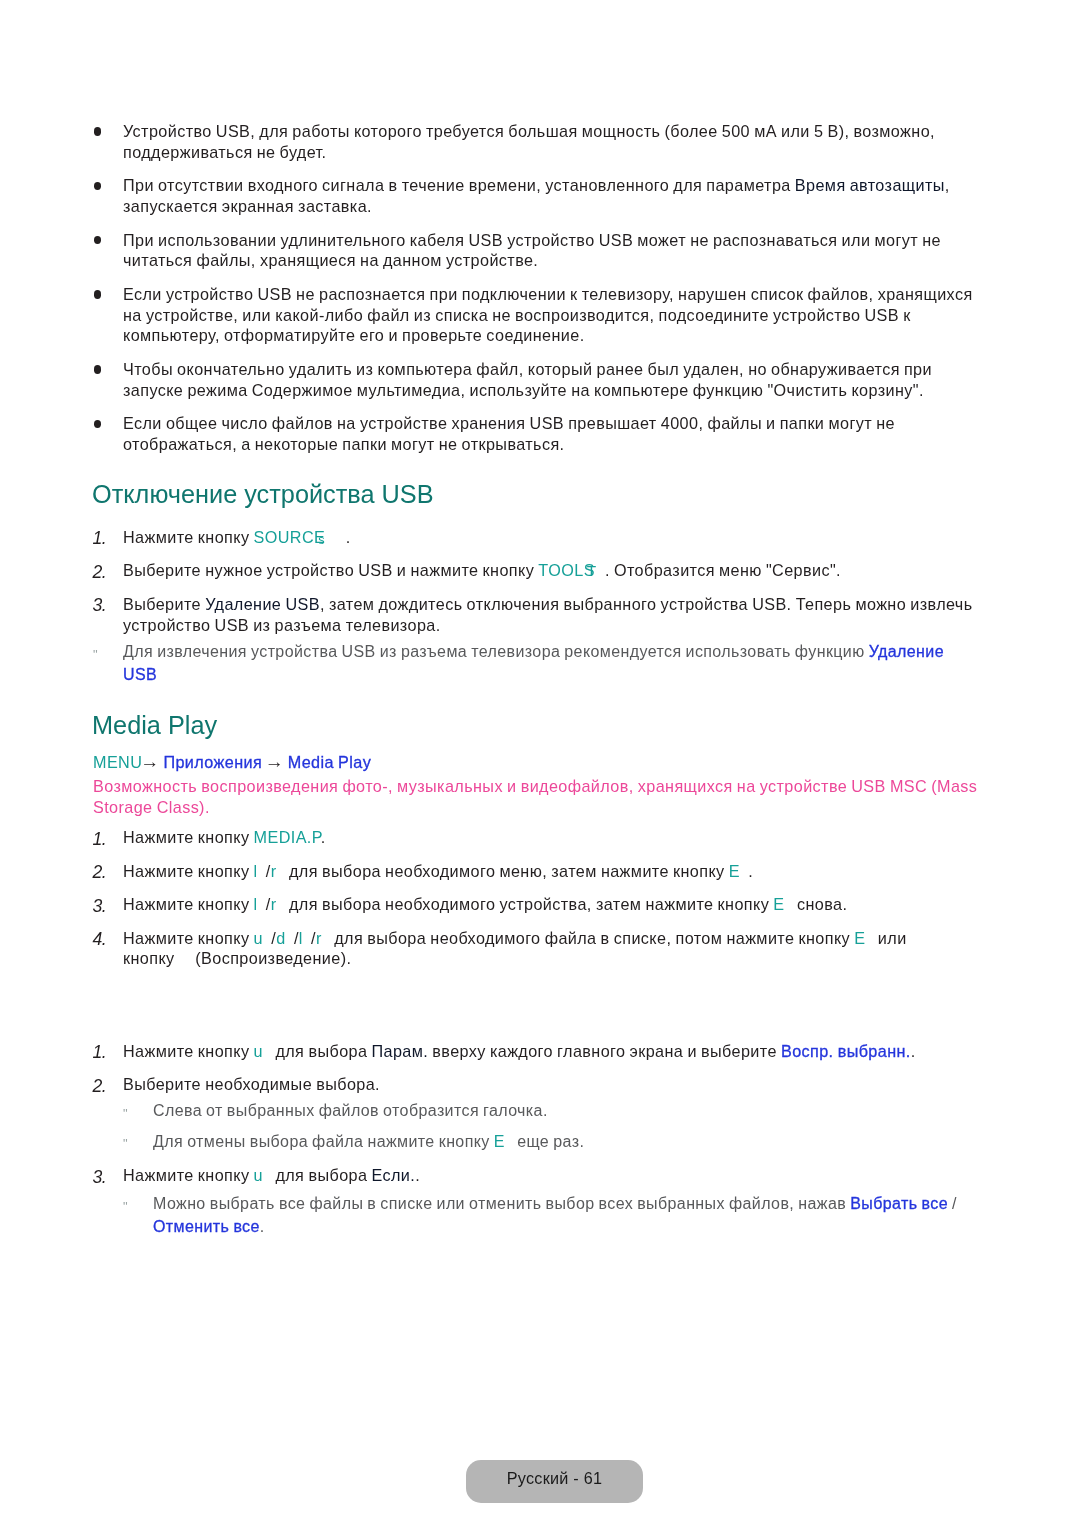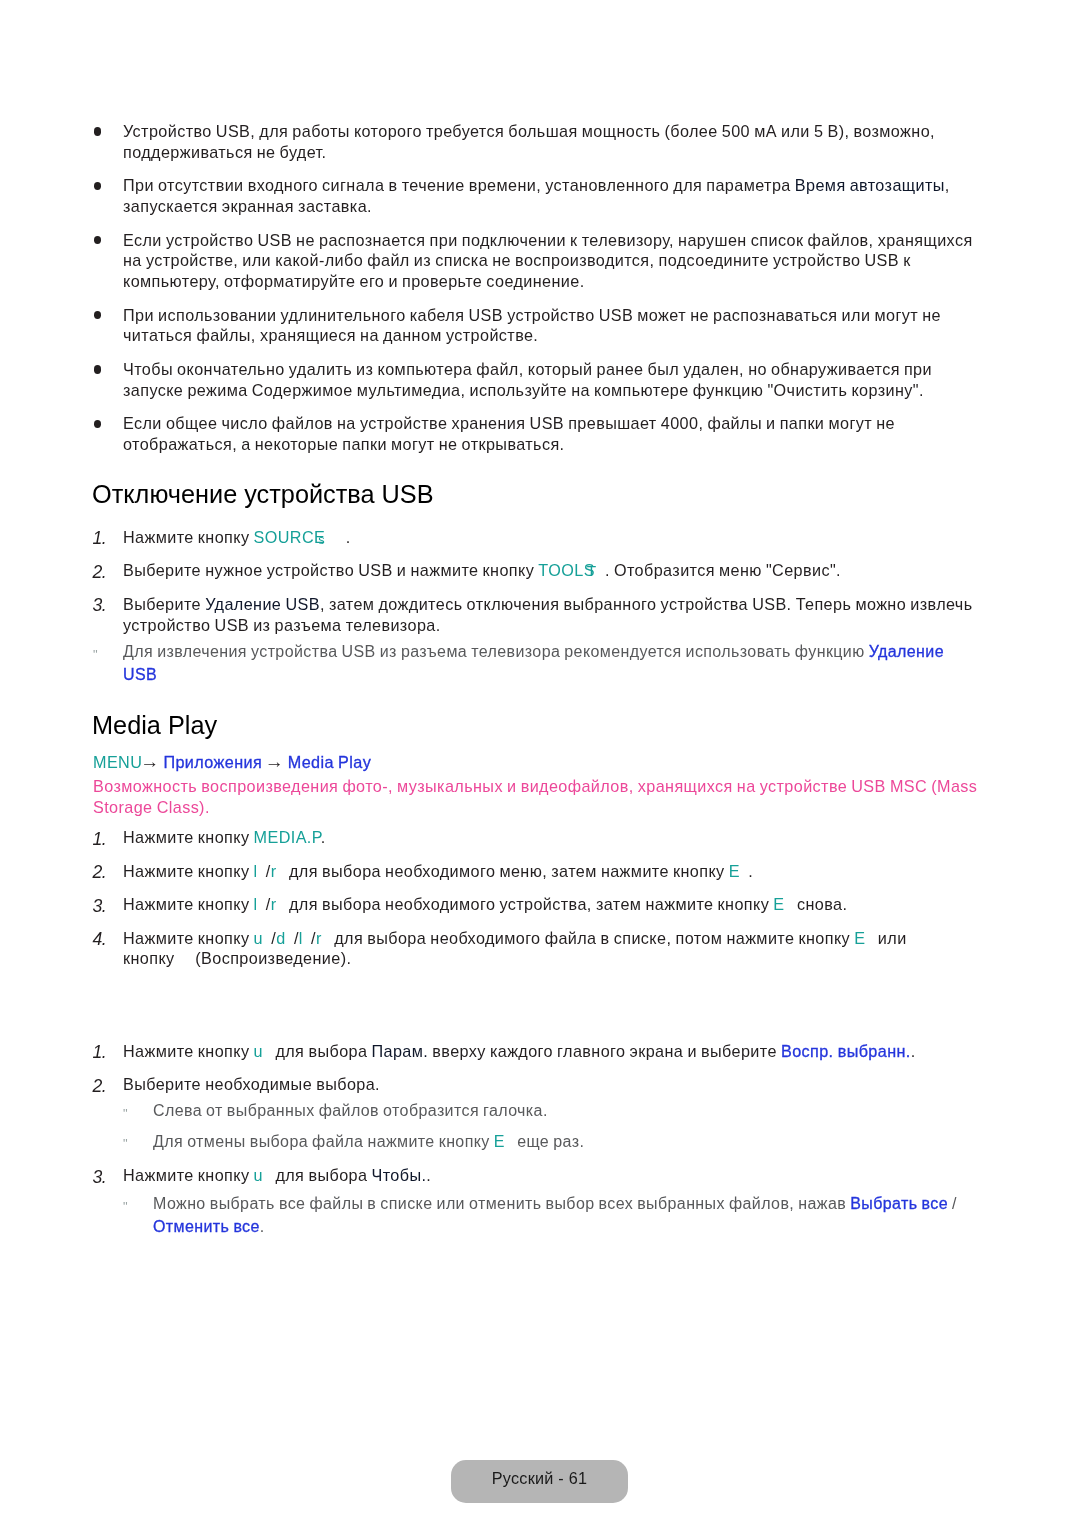--- a/index.html
+++ b/index.html
@@ -10,21 +10,21 @@
   }
   .page{position:relative;width:1080px;height:1512px;overflow:hidden;background:#fff;}
 
   
   .bullet-list{position:absolute;left:93px;top:121.1px;width:890px;}
   .bullet-item{position:relative;padding-left:30px;margin-bottom:13.0px;
     font-size:16.2px;letter-spacing:0.4px;word-spacing:-0.75px;line-height:20.65px;color:#231f20;}
   .bullet-dot{position:absolute;left:0.5px;top:6.4px;width:7.9px;height:8.2px;border-radius:50%;background:#231f20;}
 
   
-  .sec-head{position:absolute;left:92px;margin:0;font-size:25.3px;line-height:30px;font-weight:400;color:#000000;
+  .sec-head{position:absolute;left:92px;margin:0;font-size:25.3px;line-height:30px;font-weight:400;color:#0f766e;
     letter-spacing:0px;white-space:nowrap;}
 
   
   .num-list{position:absolute;left:93px;width:890px;}
   .num-item{position:relative;padding-left:30px;margin-bottom:12.6px;
     font-size:16.2px;letter-spacing:0.4px;word-spacing:-0.75px;line-height:20.9px;color:#231f20;}
   .num-marker{position:absolute;left:-0.5px;top:1.7px;font-style:italic;font-size:17.6px;letter-spacing:-0.6px;color:#231f20;}
 
   
   .note-row{position:relative;padding-left:30px;width:865px;box-sizing:border-box;font-size:16.0px;letter-spacing:0.4px;word-spacing:-0.75px;line-height:23.0px;color:#58595b;margin-bottom:7.9px;}
@@ -33,34 +33,34 @@
 
   
   .menu-path{position:absolute;left:93px;font-size:16.2px;letter-spacing:0.4px;word-spacing:-0.75px;line-height:20.9px;}
   .para{position:absolute;left:93px;width:890px;font-size:16.2px;letter-spacing:0.4px;word-spacing:-0.75px;line-height:21.3px;color:#ec4899;}
 
   .teal{color:#16a098;}
   .blue{color:#0f172a;}
   .bluemed{color:#2435dc;-webkit-text-stroke:0.3px #2435dc;}
   .arrow{color:#231f20;font-size:19px;letter-spacing:0;margin-left:-2px;}
 
-  .footer-pill{position:absolute;left:451px;top:1460px;width:177px;height:43px;border-radius:15px;
+  .footer-pill{position:absolute;left:466px;top:1460px;width:177px;height:43px;border-radius:15px;
     background:#b5b5b5;display:flex;align-items:center;justify-content:center;
     font-size:16.2px;letter-spacing:0.25px;color:#1a1a1a;line-height:1;padding-bottom:7px;box-sizing:border-box;}
 </style>
 </head>
 <body>
 
 <div class="page">
 
   <div class="bullet-list">
       <div class="bullet-item"><span class="bullet-dot"></span><span>Устройство USB, для работы которого требуется большая мощность (более 500 мА или 5 В), возможно, поддерживаться не будет.</span></div>
       <div class="bullet-item"><span class="bullet-dot"></span><span>При отсутствии входного сигнала в течение времени, установленного для параметра </span><span class="blue">Время автозащиты</span><span>, запускается экранная заставка.</span></div>
+      <div class="bullet-item"><span class="bullet-dot"></span><span>При использовании удлинительного кабеля USB устройство USB может не распознаваться или могут не читаться файлы, хранящиеся на данном устройстве.</span></div>
       <div class="bullet-item"><span class="bullet-dot"></span><span>Если устройство USB не распознается при подключении к телевизору, нарушен список файлов, хранящихся на устройстве, или какой-либо файл из списка не воспроизводится, подсоедините устройство USB к компьютеру, отформатируйте его и проверьте соединение.</span></div>
-      <div class="bullet-item"><span class="bullet-dot"></span><span>При использовании удлинительного кабеля USB устройство USB может не распознаваться или могут не читаться файлы, хранящиеся на данном устройстве.</span></div>
       <div class="bullet-item"><span class="bullet-dot"></span><span>Чтобы окончательно удалить из компьютера файл, который ранее был удален, но обнаруживается при запуске режима Содержимое мультимедиа, используйте на компьютере функцию "Очистить корзину".</span></div>
       <div class="bullet-item"><span class="bullet-dot"></span><span>Если общее число файлов на устройстве хранения USB превышает 4000, файлы и папки могут не отображаться, а некоторые папки могут не открываться.</span></div>
     </div>
 
   <h2 class="sec-head" style="top:479.1px;">Отключение устройства USB</h2>
   <div class="num-list" style="top:526.6px;">
       <div class="num-item"><span class="num-marker">1.</span><span>Нажмите кнопку </span><span class="teal">SOURCE</span><span class="teal" style="margin-left:-0.56em;font-size:0.78em;line-height:0;position:relative;top:1.5px">s</span><span>&nbsp;&nbsp;&nbsp;&nbsp;&nbsp;.</span></div>
       <div class="num-item"><span class="num-marker">2.</span><span>Выберите нужное устройство USB и нажмите кнопку </span><span class="teal">TOOLS</span><span class="teal" style="margin-left:-0.52em;font-size:0.95em;line-height:0;position:relative;top:0px">T</span><span>&nbsp;&nbsp;. Отобразится меню "Сервис".</span></div>
       <div class="num-item"><span class="num-marker">3.</span><span>Выберите </span><span class="blue">Удаление USB</span><span>, затем дождитесь отключения выбранного устройства USB. Теперь можно извлечь устройство USB из разъема телевизора.</span></div>
     </div>
@@ -80,21 +80,21 @@
 
   <div class="num-list" style="top:1040.6px;">
       <div class="num-item"><span class="num-marker">1.</span><span>Нажмите кнопку </span><span class="teal">u</span><span>&nbsp;&nbsp;&nbsp;для выбора </span><span class="blue">Парам.</span><span> вверху каждого главного экрана и выберите </span><span class="bluemed">Воспр. выбранн.</span><span>.</span></div>
       <div class="num-item"><span class="num-marker">2.</span><span>Выберите необходимые выбора.</span></div>
     </div>
   <div class="num-list" style="top:1099px;">
       <div class="note-row deep"><span class="note-mark">"</span><span>Слева от выбранных файлов отобразится галочка.</span></div>
       <div class="note-row deep"><span class="note-mark">"</span><span>Для отмены выбора файла нажмите кнопку </span><span class="teal">E</span><span>&nbsp;&nbsp;&nbsp;еще раз.</span></div>
     </div>
   <div class="num-list" style="top:1165.1px;">
-      <div class="num-item"><span class="num-marker">3.</span><span>Нажмите кнопку </span><span class="teal">u</span><span>&nbsp;&nbsp;&nbsp;для выбора </span><span class="blue">Чтобы.</span><span>.</span></div>
+      <div class="num-item"><span class="num-marker">3.</span><span>Нажмите кнопку </span><span class="teal">u</span><span>&nbsp;&nbsp;&nbsp;для выбора </span><span class="blue">Если.</span><span>.</span></div>
     </div>
   <div class="num-list" style="top:1192.2px;">
       <div class="note-row deep"><span class="note-mark">"</span><span>Можно выбрать все файлы в списке или отменить выбор всех выбранных файлов, нажав </span><span class="bluemed">Выбрать все</span><span> / </span><span class="bluemed">Отменить все</span><span>.</span></div>
     </div>
 
   <div class="footer-pill">
     <span>Русский - 61</span>
   </div>
 </div>
 

